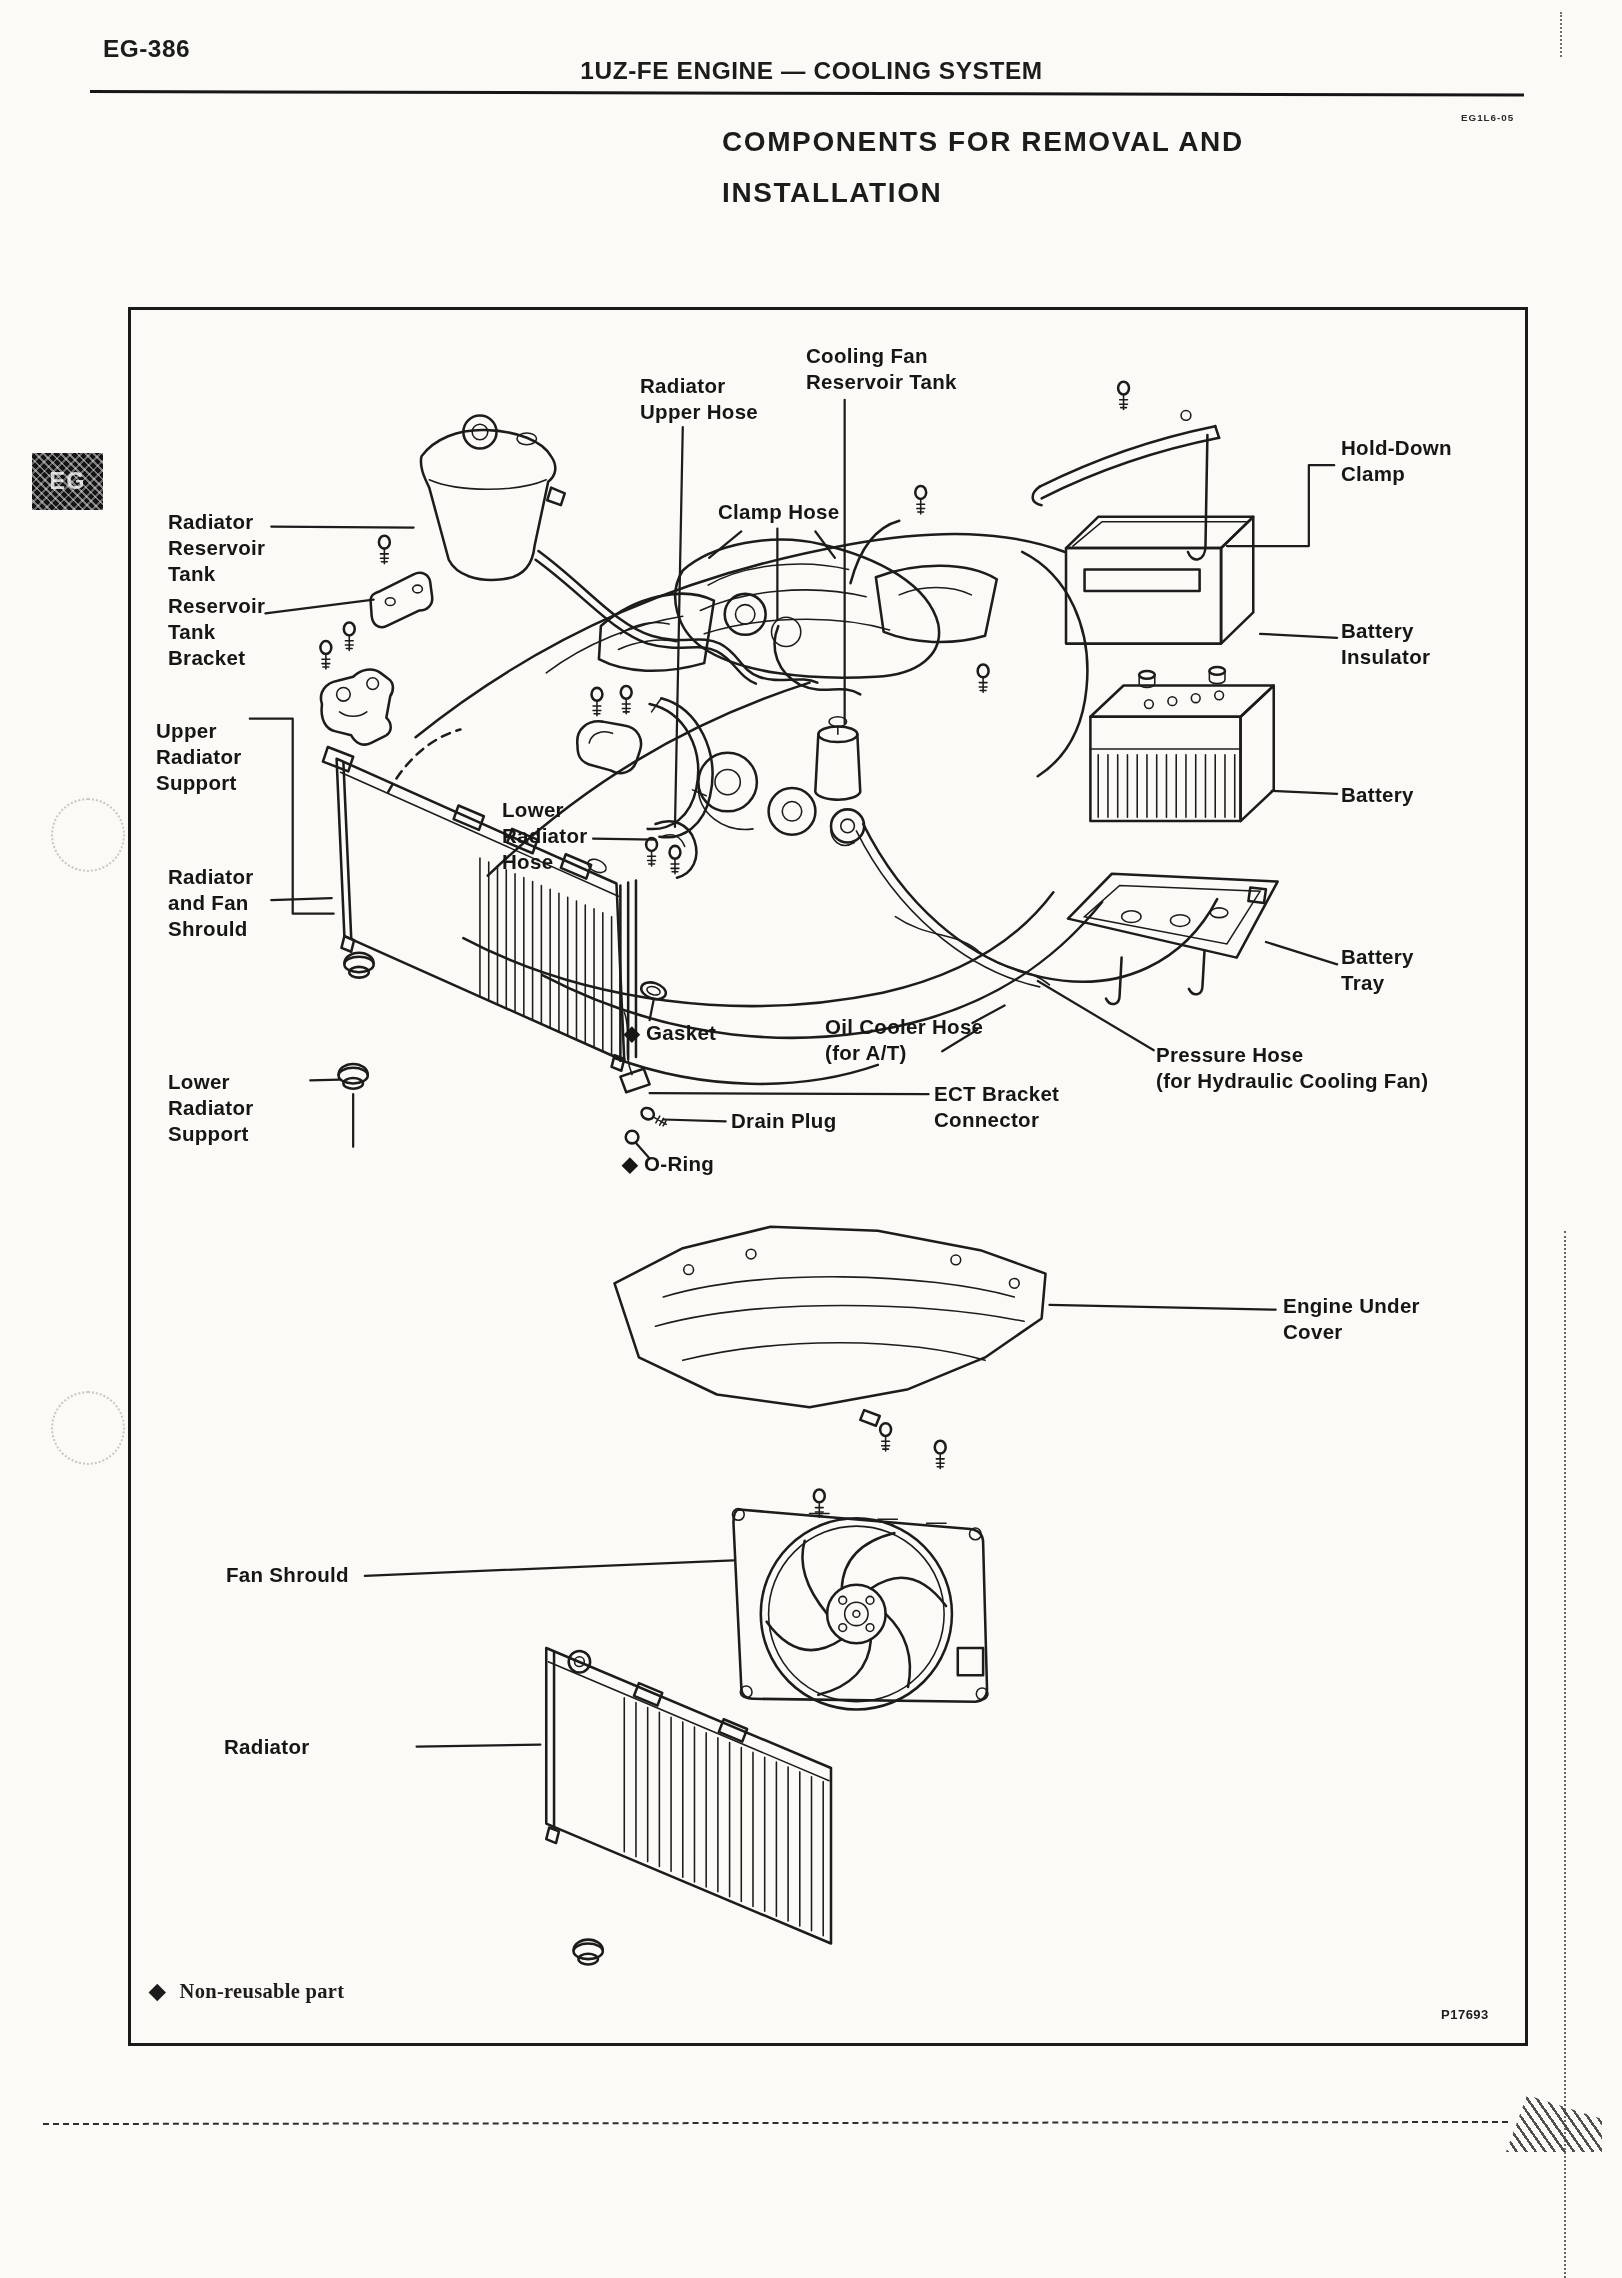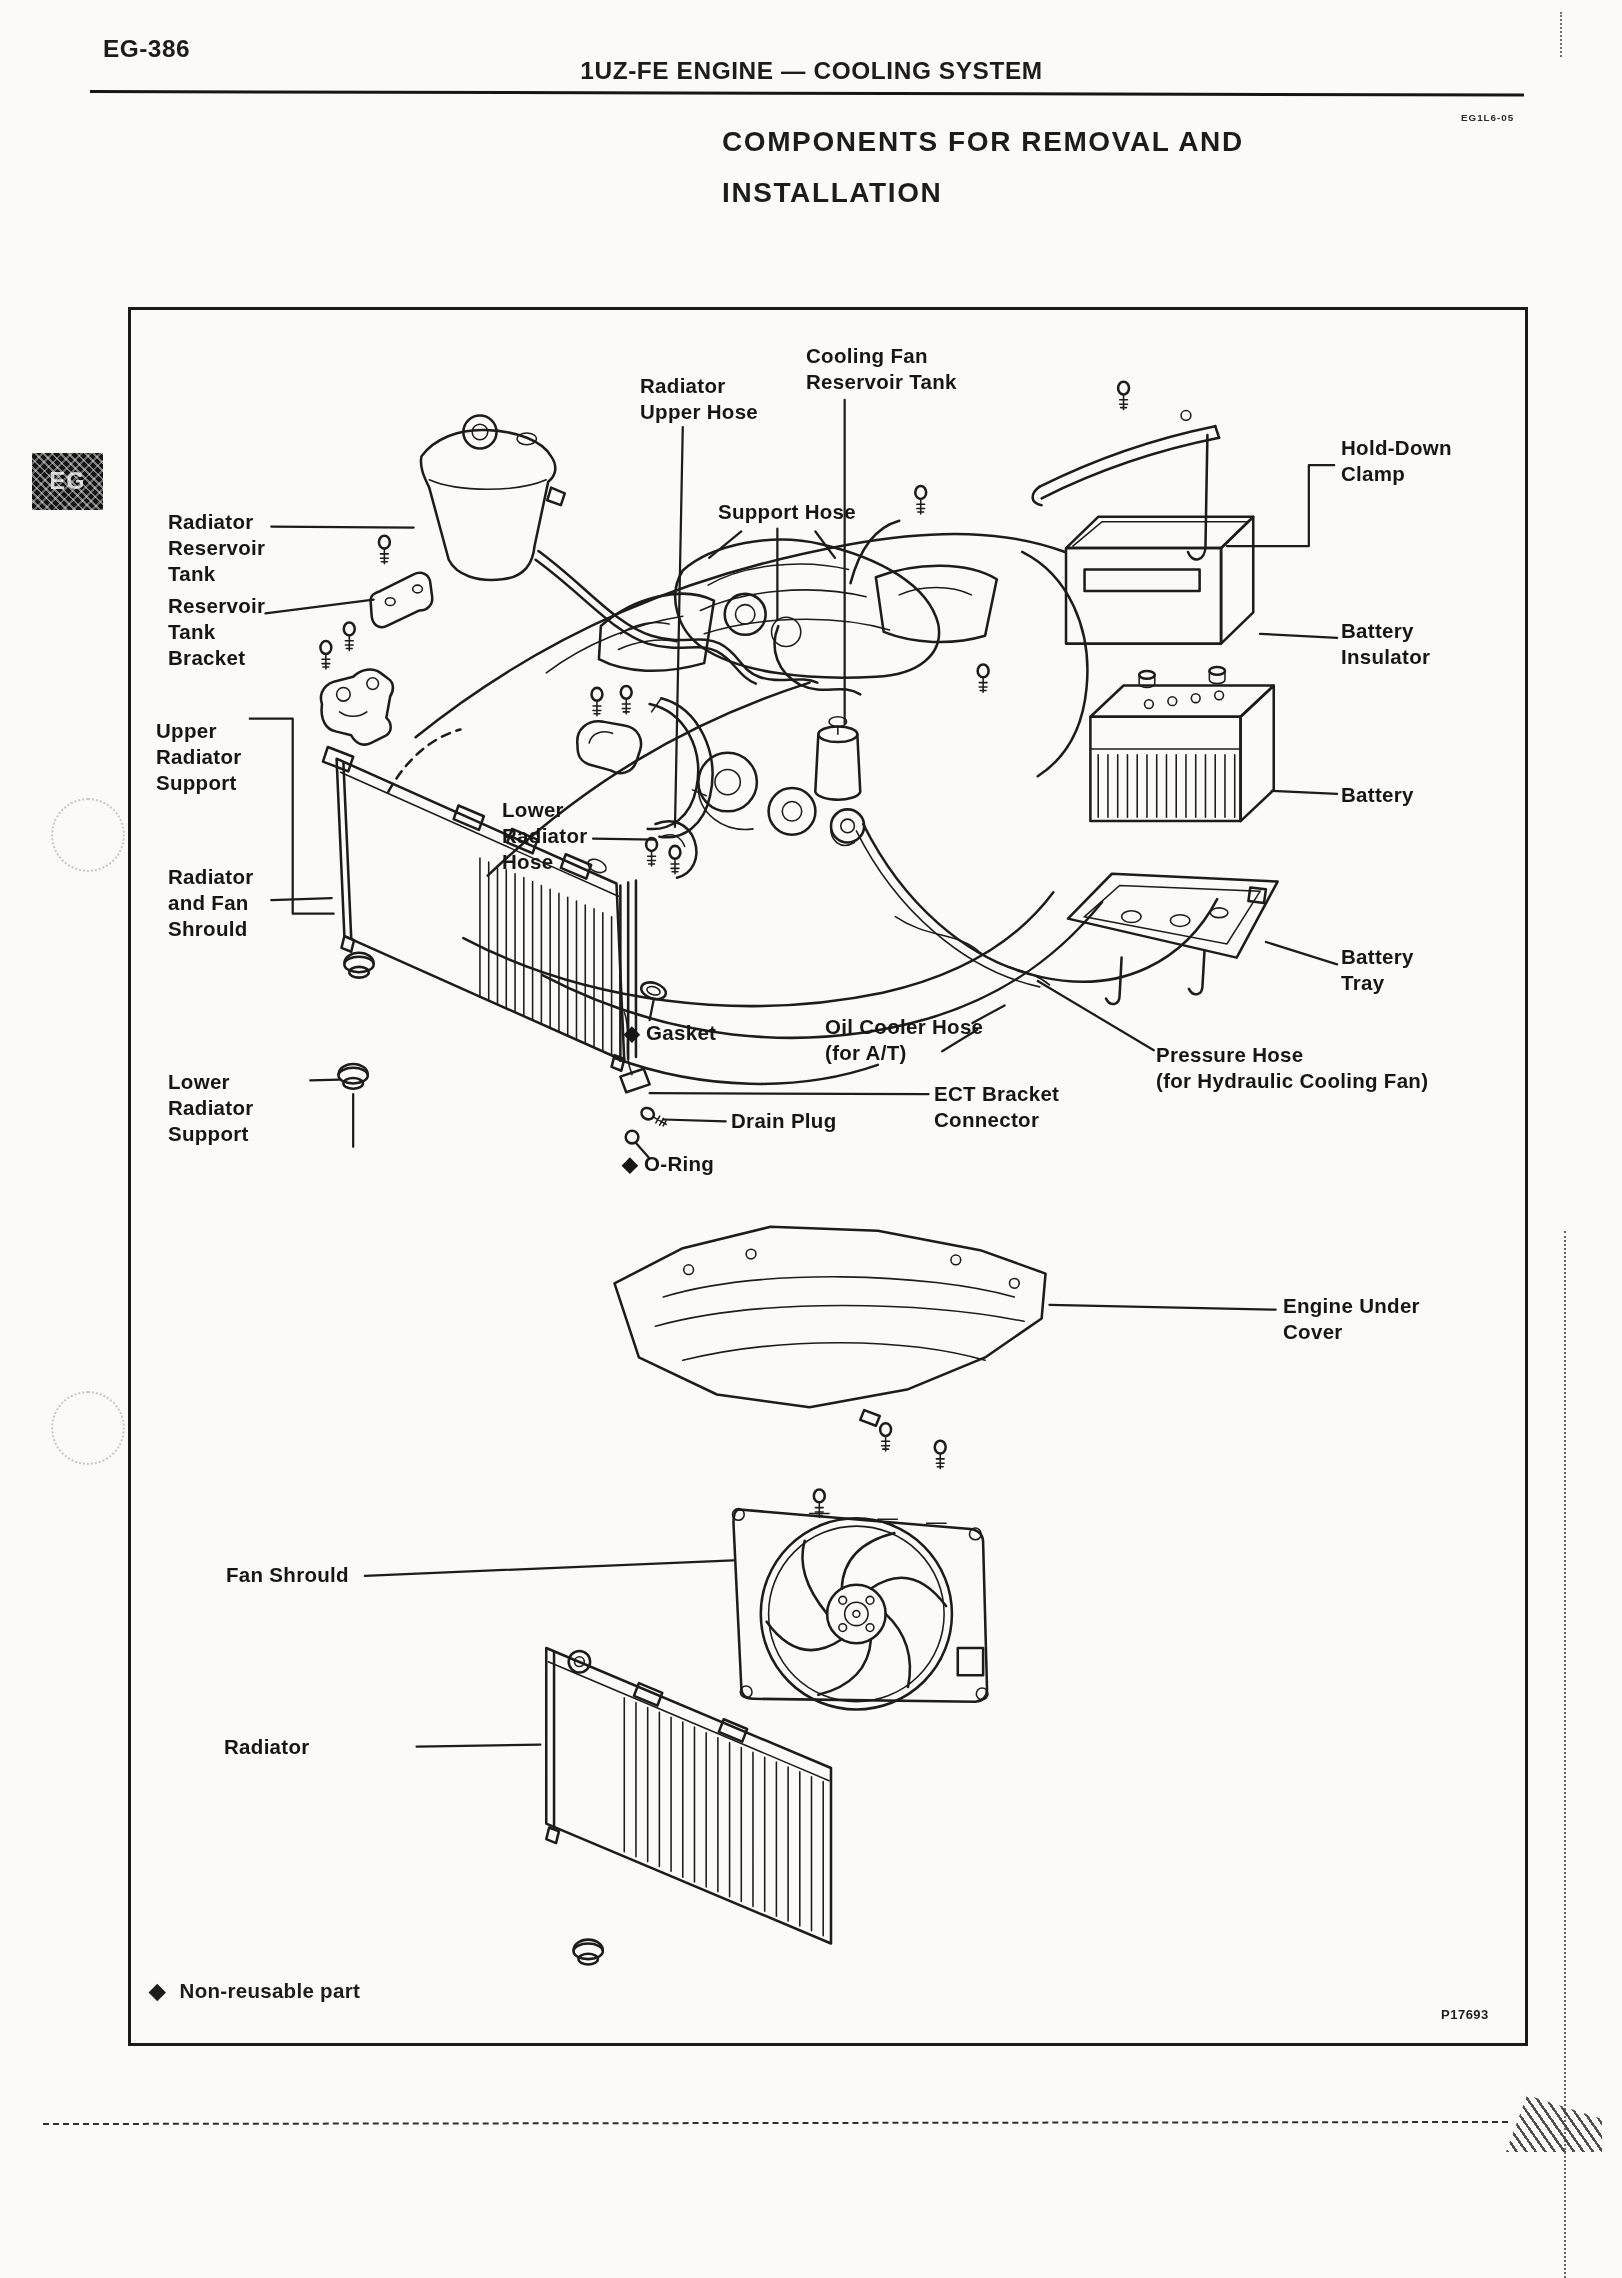--- a/index.html
+++ b/index.html
@@ -19,21 +19,21 @@
     display:flex;align-items:center;justify-content:center;
     font-size:23.4px;font-weight:700;color:#cfcfcf;letter-spacing:1px;}
   .side-tab::after{content:"";position:absolute;inset:0;
     background:repeating-linear-gradient(45deg,rgba(255,255,255,.45) 0 2px,transparent 2px 5.9px),
                repeating-linear-gradient(-45deg,rgba(255,255,255,.35) 0 2px,transparent 2px 6.8px);}
   .figure-box{left:128px;top:307px;width:1394px;height:1733px;border:3.9px solid #1a1a1a;background:transparent;}
   .diagram-svg{left:0;top:0;width:1623px;height:2278px;pointer-events:none;}
   #callout-layer{left:0;top:0;width:1560px;height:2278px;pointer-events:none;}
   .callout{position:absolute;font-size:20.5px;line-height:26px;font-weight:700;
     letter-spacing:0.3px;color:#161616;white-space:nowrap;}
-  .legend{left:149px;top:1978px;font-size:20.5px;font-weight:700;letter-spacing:0.3px;}
+  .legend{left:149px;top:1978px;font-size:20.5px;font-weight:700;letter-spacing:0.3px;font-family:Liberation Serif, serif;}
   .legend .sym{font-size:21.5px;margin-right:13.7px;}
   .fig-code{left:1441px;top:2007px;font-size:13px;font-weight:700;letter-spacing:0.5px;}
   .dots-right{left:1564px;top:1231px;height:1047px;width:0;border-left:2.9px dotted #4a4a4a;opacity:.85;}
   .dots-top{left:1560px;top:11.7px;height:45px;width:0;border-left:2px dotted #6f6f6f;}
   .dash-bottom{left:43px;top:2122px;width:1465px;height:0;border-top:2.9px dashed #2e2e2e;transform:rotate(-.08deg);}
   .corner-hatch{left:1506px;top:2095px;width:96px;height:57px;
     background:repeating-linear-gradient(55deg,#3c3c3c 0 2.4px,transparent 2.4px 7.8px);
     clip-path:polygon(22% 0,100% 42%,100% 100%,0 100%);opacity:.9;}
   .binder-hole{width:70px;height:70px;border:2px dotted #c9c7c2;border-radius:50%;}
   .bh1{left:51px;top:798px;}
@@ -309,21 +309,21 @@
 <div id="callout-layer" class="abs">
     <div class="callout" style="left: 806px; top: 343px;">
       <div>Cooling Fan</div>
       <div>Reservoir Tank</div>
     </div>
     <div class="callout" style="left: 640px; top: 373px;">
       <div>Radiator</div>
       <div>Upper Hose</div>
     </div>
     <div class="callout" style="left: 718px; top: 499px;">
-      <div>Support Hose</div>
+      <div>Clamp Hose</div>
     </div>
     <div class="callout" style="left: 1341px; top: 435px;">
       <div>Hold-Down</div>
       <div>Clamp</div>
     </div>
     <div class="callout" style="left: 168px; top: 509px;">
       <div>Radiator</div>
       <div>Reservoir</div>
       <div>Tank</div>
     </div>

